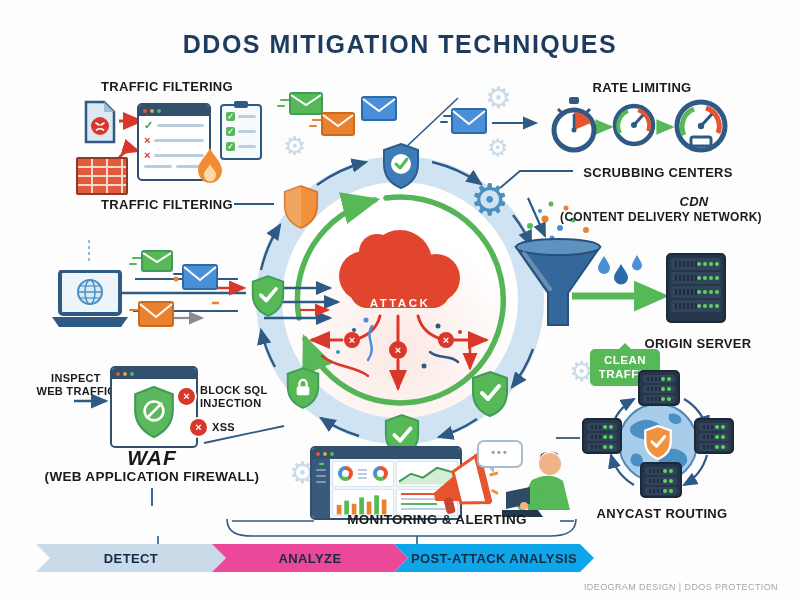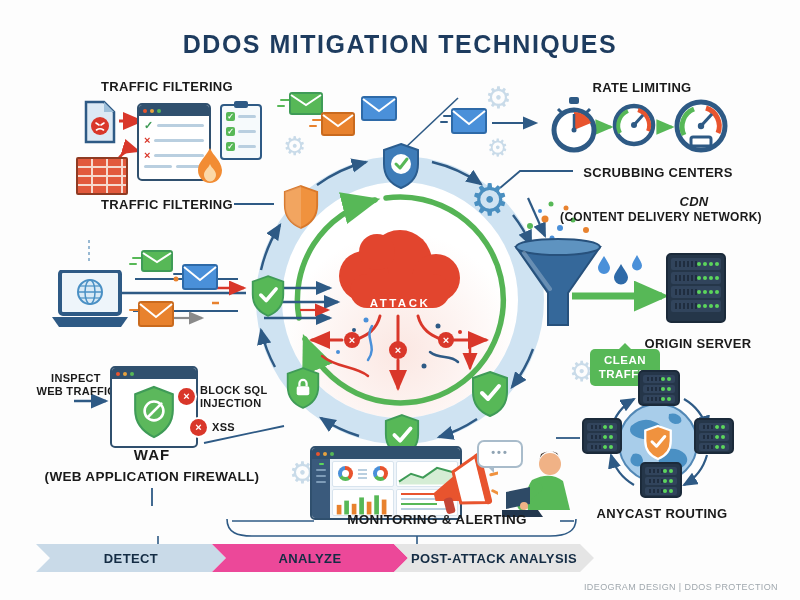--- a/index.html
+++ b/index.html
@@ -464,21 +464,21 @@
 </div>
 
 <span class="badge-x" style="left:178px;top:388px;">×</span>
 <div class="lbl" style="left:200px;top:384px;width:74px;font-size:11px;text-align:left;">
   <div>BLOCK SQL</div>
   <div>INJECTION</div>
 </div>
 <span class="badge-x" style="left:190px;top:419px;">×</span>
 <div class="lbl" style="left:212px;top:421px;width:40px;font-size:11px;text-align:left;">XSS</div>
 
-<div class="lbl" style="left:100px;top:446px;width:104px;font-size:15px;letter-spacing:1px;">WAF</div>
+<div class="lbl" style="left:100px;top:446px;width:104px;font-size:21px;letter-spacing:1px;font-style:italic;">WAF</div>
 <div class="lbl" style="left:28px;top:469px;width:248px;font-size:13.5px;">(WEB APPLICATION FIREWALL)</div>
 
 <div class="miniwin" style="left:310px;top:446px;width:152px;height:74px;">
   <div class="bar">
       <i style="background:#e8542e"></i>
       <i style="background:#e8a23e"></i>
       <i style="background:#57b857"></i>
     </div>
   <div class="sideb">
       <i class="g"></i>
@@ -615,14 +615,14 @@
       <span class="vent"></span>
       <span class="led"></span>
     </div>
 </div>
 
 <div class="lbl" style="left:588px;top:506px;width:148px;font-size:13px;">ANYCAST ROUTING</div>
 
 <div class="banner">
   <div class="stage" style="width: 190px; background: rgb(201, 218, 232);">DETECT</div>
   <div class="stage" style="width: 196px; background: #ec4899;">ANALYZE</div>
-  <div class="stage" style="width: 200px; background: #e5e5e5;">POST-ATTACK ANALYSIS</div>
+  <div class="stage" style="width: 200px; background: #0ea5e9;">POST-ATTACK ANALYSIS</div>
 </div>
 
 </body></html>

